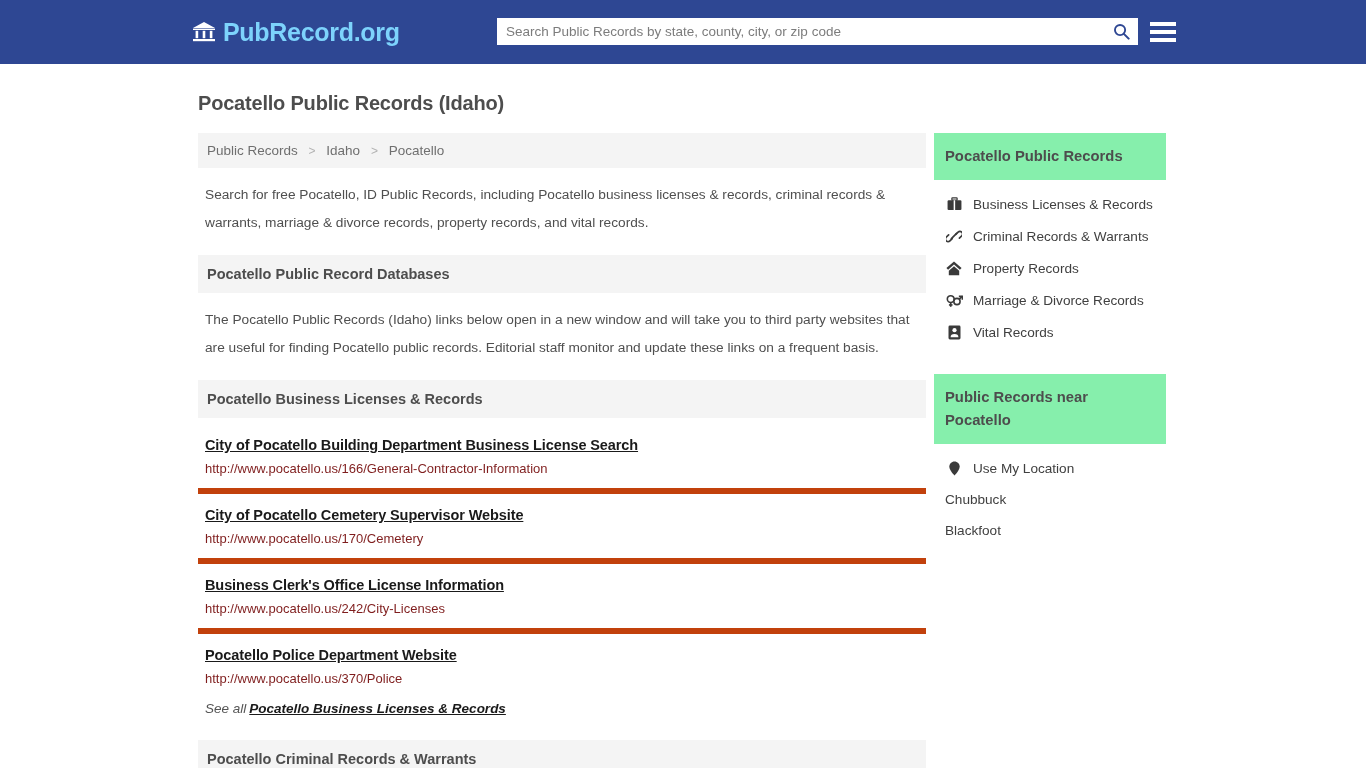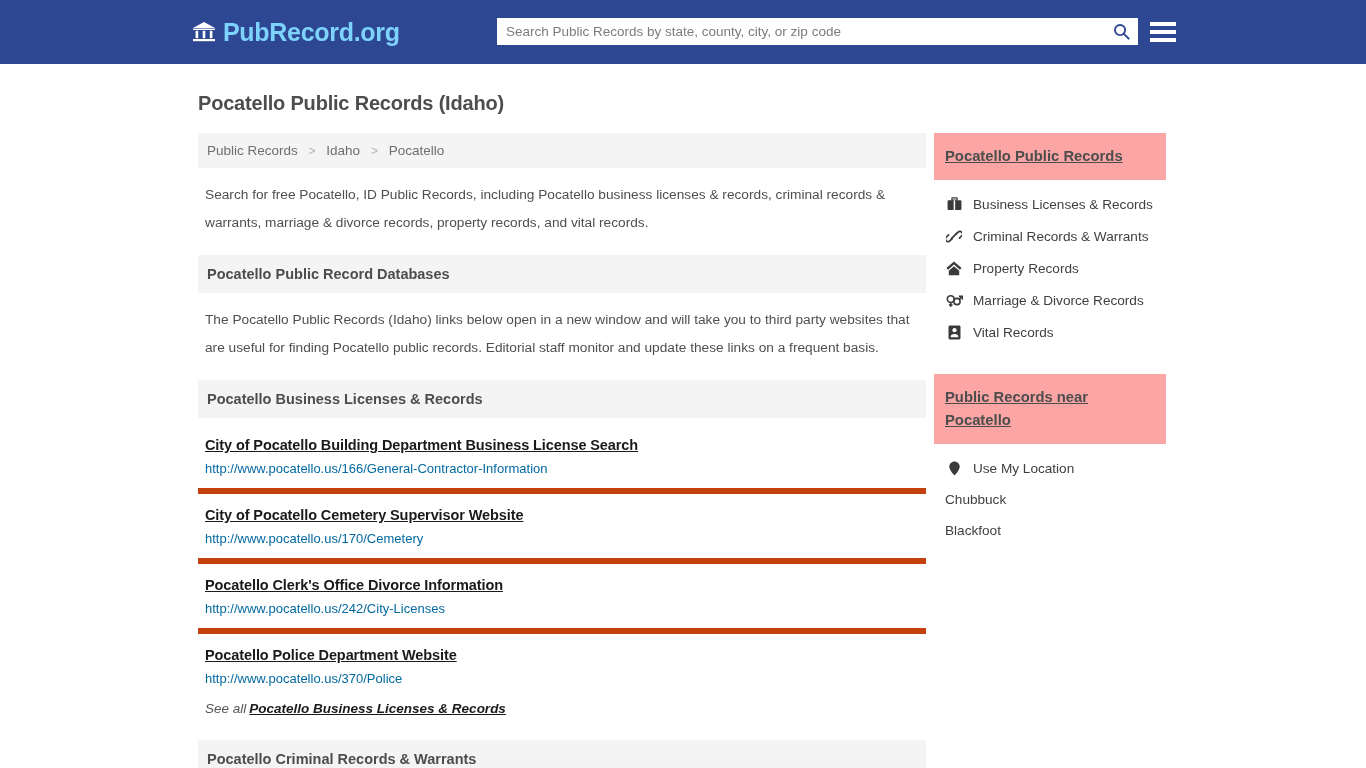--- a/index.html
+++ b/index.html
@@ -164,47 +164,46 @@
     font-weight: bold;
     color: #1a1a1a;
     text-decoration: underline;
     cursor: pointer;
     letter-spacing: -0.1px;
   }
   .rec-url {
     display: block;
     margin-top: 7px;
     font-size: 13px;
-    color: #0369a1;
+    color: #7f1d1d;
     text-decoration: none;
     cursor: pointer;
   }
   .see-all {
     padding: 3px 6px 10px 7px;
     font-size: 13.5px;
     color: #555555;
     font-style: italic;
   }
   .see-all-link {
     font-weight: bold;
     color: #1a1a1a;
     text-decoration: underline;
     cursor: pointer;
     margin-left: 3px;
   }
 
   
   .side-head {
-    background: #fca5a5;
+    background: #86efac;
     padding: 12px 10px 12px 11px;
     font-size: 14.8px;
     font-weight: bold;
     color: #4d4d4d;
     line-height: 23px;
-    text-decoration: underline;
   }
   .side-list { padding: 8px 0 4px 0; }
   .side-item {
     display: flex;
     align-items: center;
     padding: 8px 10px 8px 11px;
     font-size: 13.6px;
     color: #404040;
     cursor: pointer;
     text-decoration: none;
@@ -285,21 +284,21 @@
       <div class="link-list">
         <div class="link-row">
           <a class="rec-title" href="#">City of Pocatello Building Department Business License Search</a>
           <a class="rec-url" href="#">http://www.pocatello.us/166/General-Contractor-Information</a>
         </div>
         <div class="link-row">
           <a class="rec-title" href="#">City of Pocatello Cemetery Supervisor Website</a>
           <a class="rec-url" href="#">http://www.pocatello.us/170/Cemetery</a>
         </div>
         <div class="link-row">
-          <a class="rec-title" href="#">Pocatello Clerk's Office Divorce Information</a>
+          <a class="rec-title" href="#">Business Clerk's Office License Information</a>
           <a class="rec-url" href="#">http://www.pocatello.us/242/City-Licenses</a>
         </div>
         <div class="link-row">
           <a class="rec-title" href="#">Pocatello Police Department Website</a>
           <a class="rec-url" href="#">http://www.pocatello.us/370/Police</a>
         </div>
       </div>
 
       <div class="see-all">
         <span>See all</span><a class="see-all-link" href="#">Pocatello Business Licenses &amp; Records</a>

